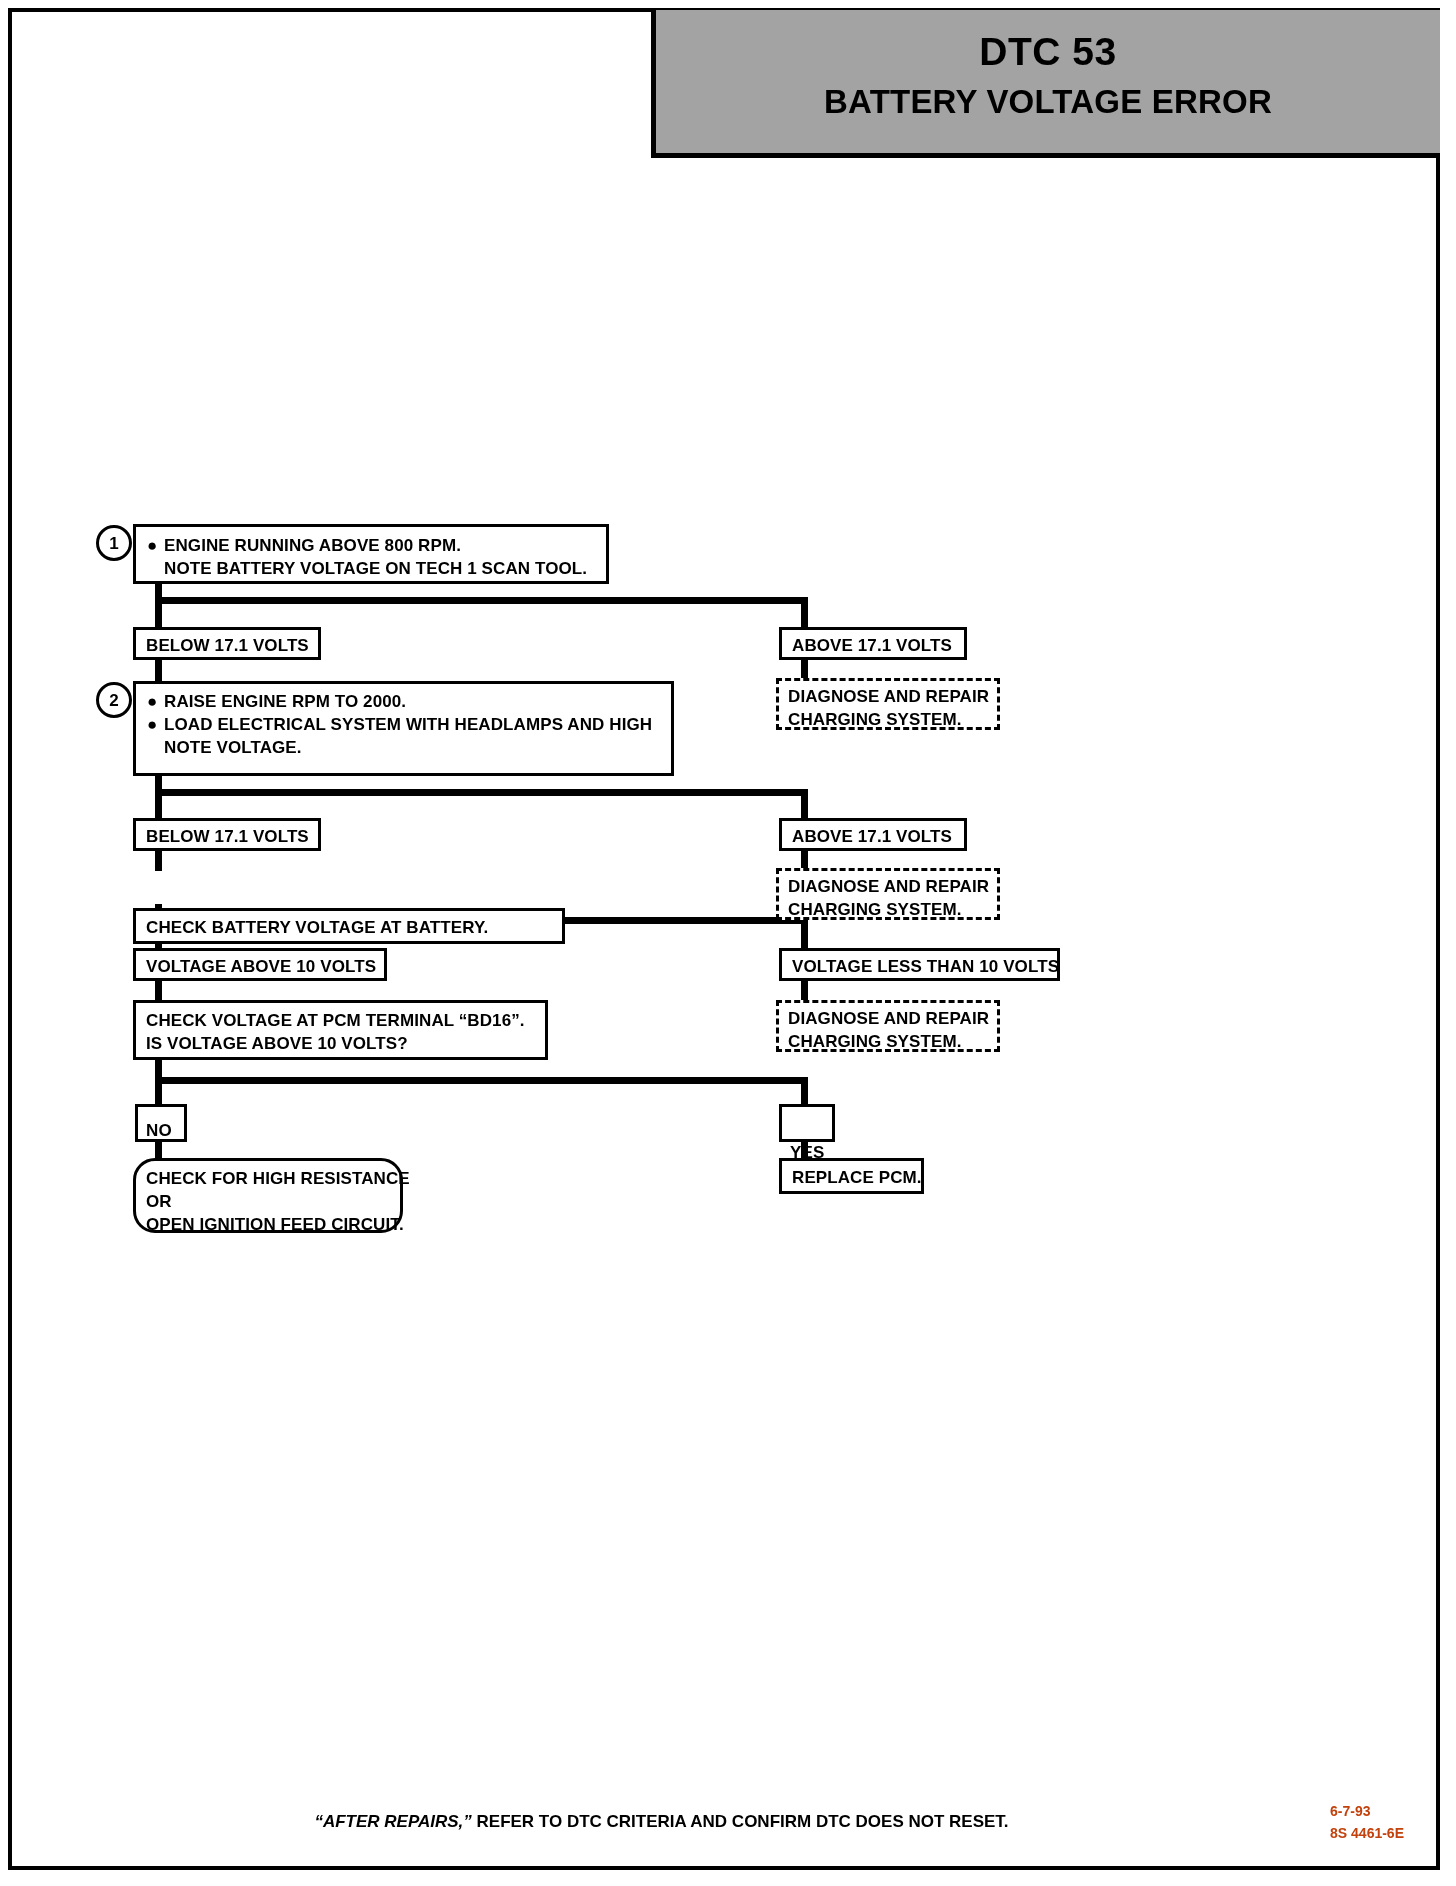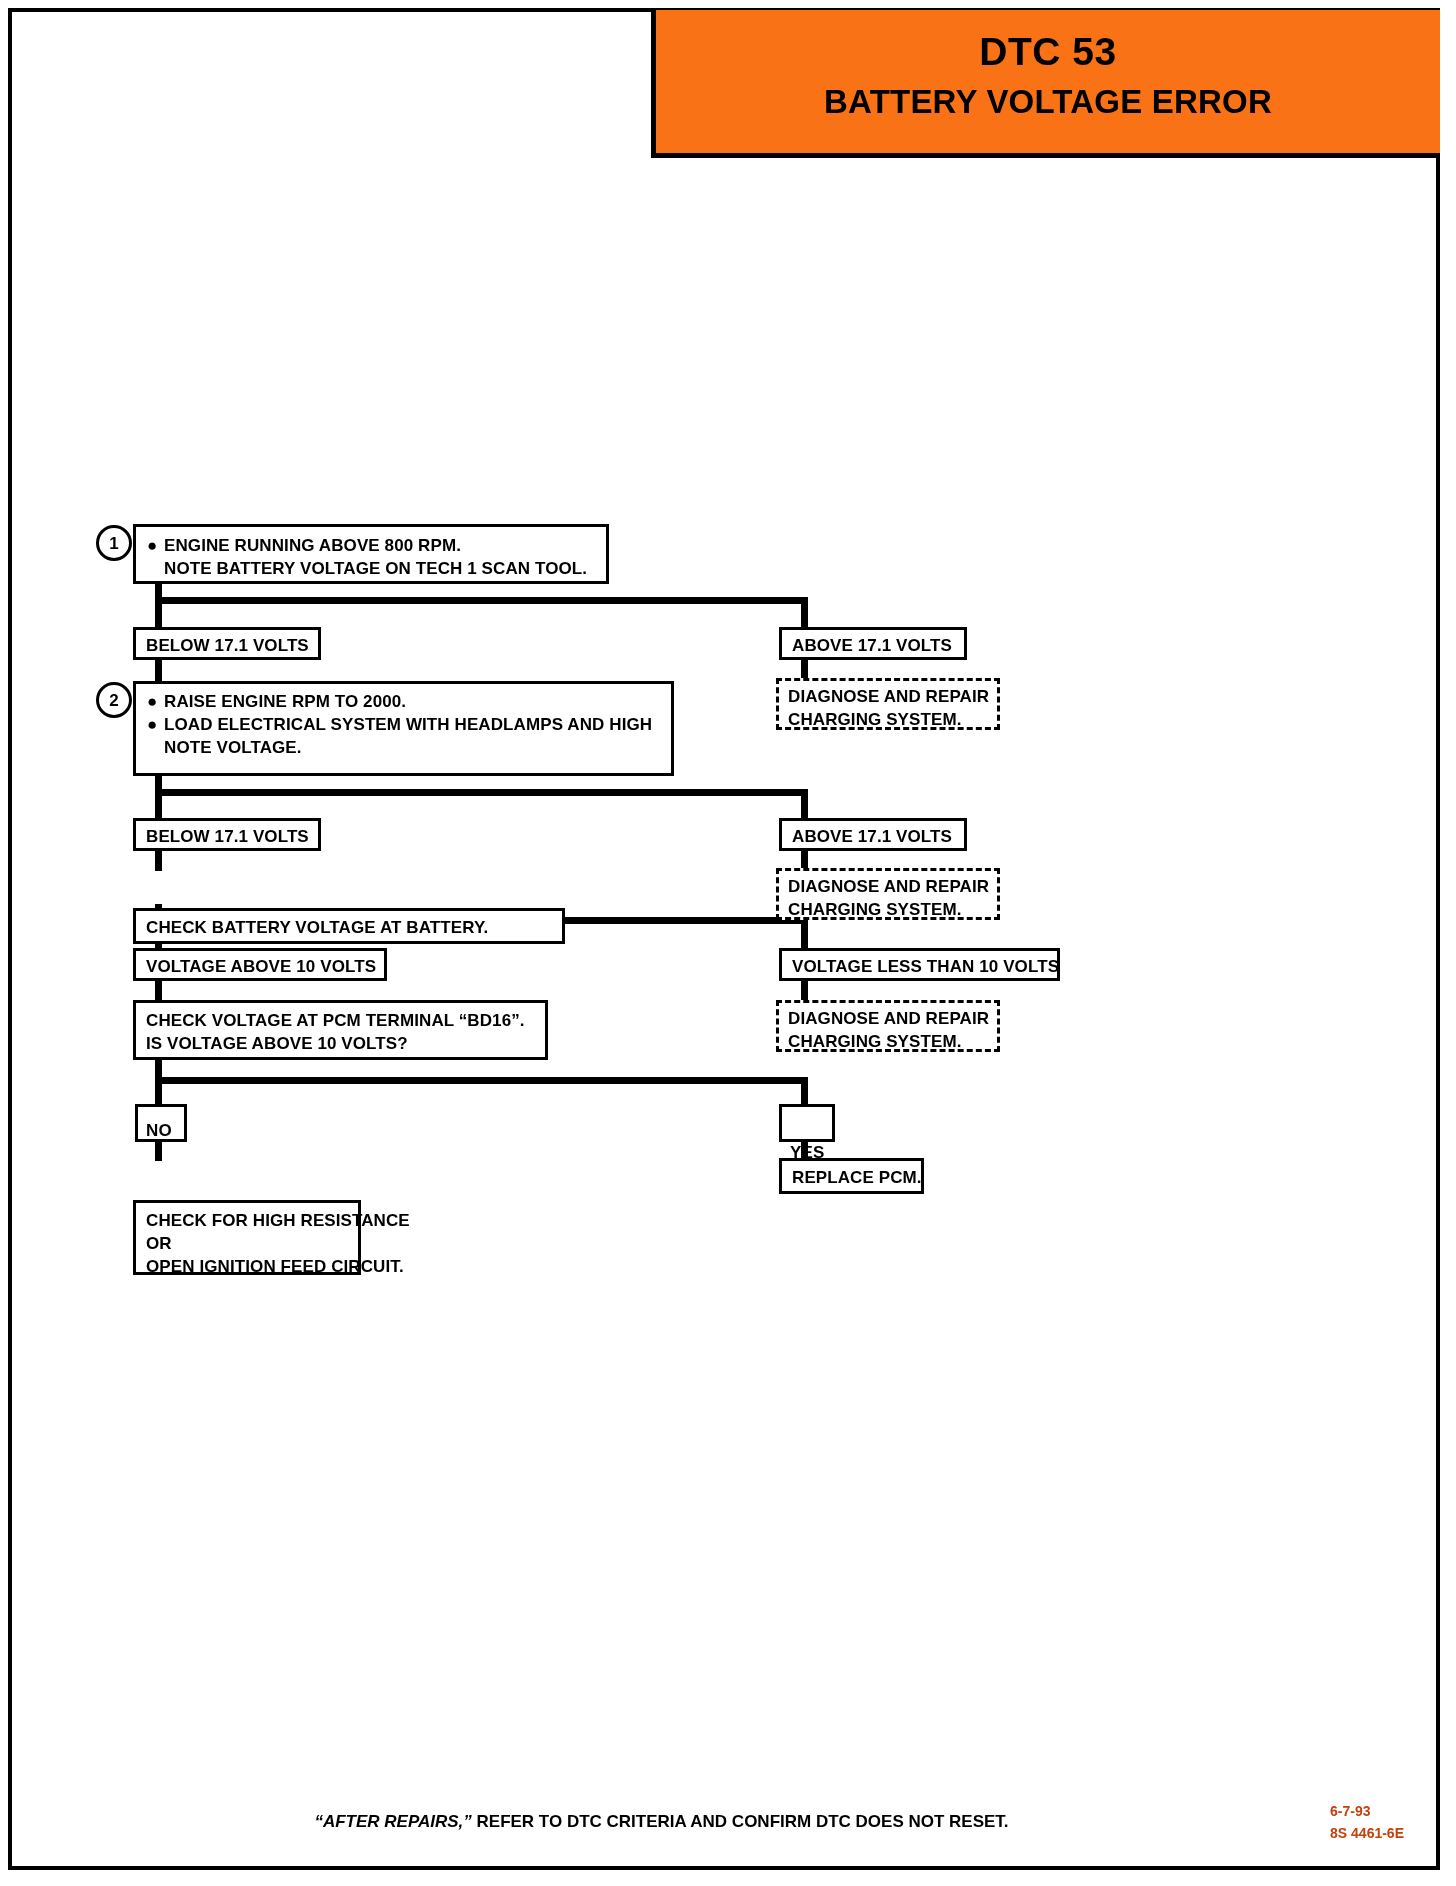--- a/index.html
+++ b/index.html
@@ -33,21 +33,21 @@
   .header-box {
     position: absolute;
     left: 651px;
     top: 10px;
     width: 789px;
     height: 148px;
     border: 5px solid #000;
     border-top: none;
     border-right: none;
     box-sizing: border-box;
-    background: #f97316;
+    background: #a3a3a3;
     text-align: center;
   }
   .header-title {
     font-size: 39px;
     font-weight: bold;
     letter-spacing: 0.5px;
     margin-top: 22px;
     line-height: 1.05;
     color: #000;
   }
@@ -309,21 +309,21 @@
 
   <div class="fbox" style="left:779px; top:1104px; width:56px; height:38px;">
     <div class="inner" style="padding:18px 8px;margin-top:16px;">
         <div class="line">YES</div>
       </div>
   </div>
 
   <div class="vline" style="left:155px; top:1142px; height:19px;"></div>
   <div class="vline" style="left:801px; top:1142px; height:19px;"></div>
 
-  <div class="fbox" style="left:133px; top:1200px; width:228px; height:75px;">
+  <div class="fbox" style="left:133px; top:1158px; width:270px; height:75px;border-radius:22px;">
     <div class="inner" style="padding:6px 10px;">
       <div class="line">CHECK FOR HIGH RESISTANCE</div>
       <div class="line">OR</div>
       <div class="line">OPEN IGNITION FEED CIRCUIT.</div>
     </div>
   </div>
 
   <div class="fbox" style="left:779px; top:1158px; width:145px; height:36px;">
     <div class="inner" style="padding:5px 10px;">
         <div class="line">REPLACE PCM.</div>

